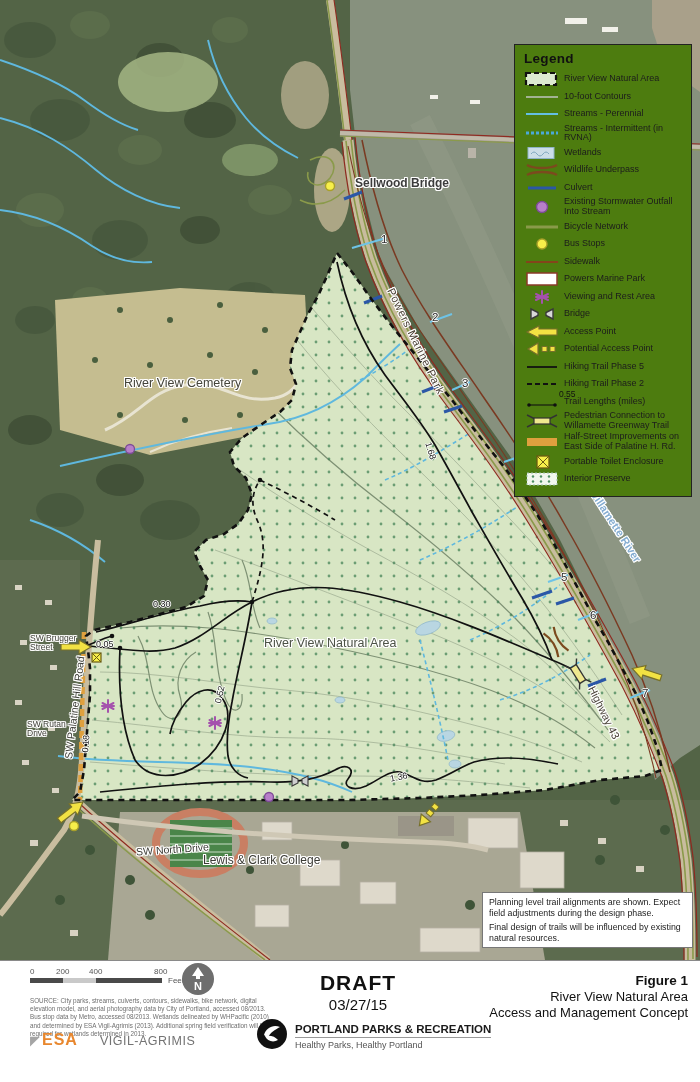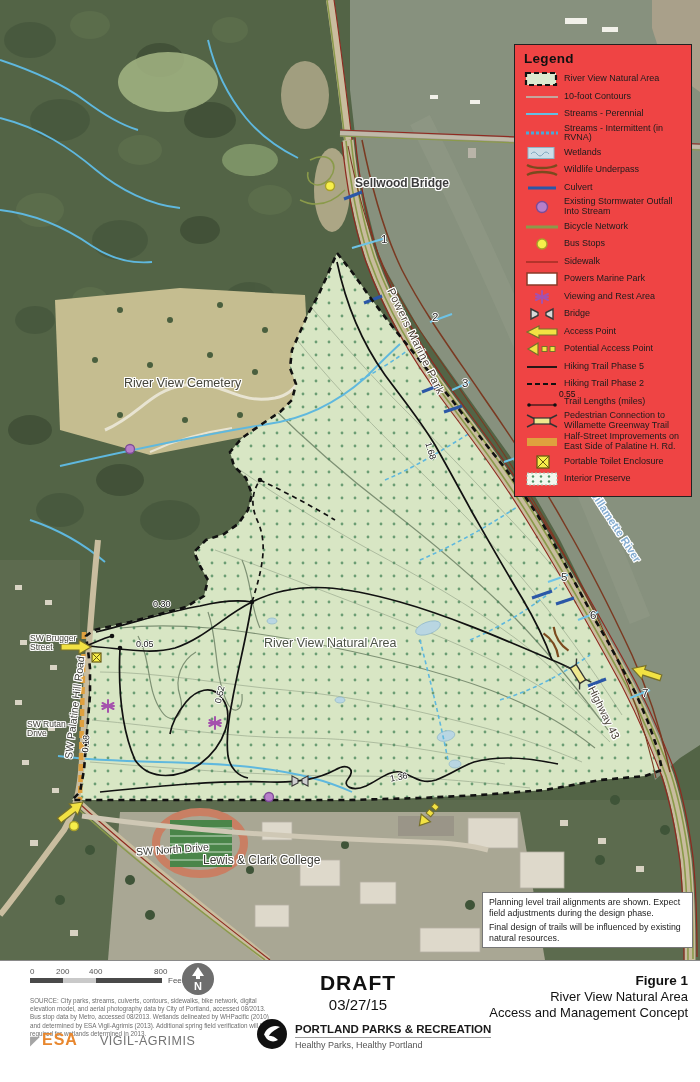--- a/index.html
+++ b/index.html
@@ -11,21 +11,21 @@
   
   .mlab{position:absolute;white-space:nowrap;color:#3e3e36;
         text-shadow:1px 0 #fff,-1px 0 #fff,0 1px #fff,0 -1px #fff,1px 1px #fff,-1px -1px #fff,1px -1px #fff,-1px 1px #fff;}
   .wrap{white-space:normal;line-height:1.08;}
   .rnum{position:absolute;font-size:11.5px;color:#2e2e2e;
         text-shadow:1px 0 #fff,-1px 0 #fff,0 1px #fff,0 -1px #fff;}
   .tlen{position:absolute;font-size:9px;color:#1a1a1a;
         text-shadow:1px 0 #fff,-1px 0 #fff,0 1px #fff,0 -1px #fff;}
 
   
-  .legend{position:absolute;left:514px;top:44px;width:178px;background:#ef4444;
+  .legend{position:absolute;left:514px;top:44px;width:178px;background:#4d7c0f;
           border:1.4px solid #222;padding:6px 5px 7px 7px;box-sizing:border-box;}
   .legend h2{margin:0 0 5px 2px;font-size:13.5px;letter-spacing:.3px;color:#111;}
   .lrow{display:flex;align-items:center;margin:0 0 1.5px 0;}
   .lsym{position:relative;flex:0 0 42px;display:flex;justify-content:center;}
   .lval{position:absolute;top:-5px;left:9px;font-size:8.5px;color:#111;margin-left:28px;}
   .llab{font-size:9px;color:#1c1c1c;line-height:1.1;}
 
   
   .notebox{position:absolute;left:482px;top:892px;width:211px;background:#fff;
            border:1px solid #777;padding:4px 6px;box-sizing:border-box;font-size:8.8px;color:#222;line-height:1.2;}
@@ -387,21 +387,21 @@
     <div class="mlab" style="left:396px;top:286px;font-size:11px;color:#453b30;letter-spacing:1px;transform:rotate(64deg);transform-origin:0 0;">Powers Marine Park</div>
     <div class="mlab" style="left:597px;top:486px;font-size:11px;font-weight:bold;color:#85add1;transform:rotate(57deg);transform-origin:0 0;">Willamette River</div>
     <div class="mlab" style="left:597px;top:684px;font-size:11px;color:#4a4339;transform:rotate(64deg);transform-origin:0 0;">Highway 43</div>
     <div class="mlab" style="left:62px;top:758px;font-size:10.5px;color:#3e3e38;transform:rotate(-83deg);transform-origin:0 0;">SW Palatine Hill Road</div>
     <div class="mlab wrap" style="left:30px;top:634px;width:56px;font-size:8.5px;">SW Brugger Street</div>
     <div class="mlab wrap" style="left:27px;top:720px;width:46px;font-size:8.5px;">SW Rutan Drive</div>
     <div class="mlab" style="left:136px;top:843px;font-size:10.5px;color:#3b3b35;transform:rotate(-4deg);">SW North Drive</div>
     <div class="mlab" style="left:203px;top:853px;font-size:12px;color:#3b3b35;">Lewis &amp; Clark College</div>
 
     <span class="tlen" style="left:153px;top:599px;">0.30</span>
-    <span class="tlen" style="left:96px;top:639px;padding-left:40px;">0.05</span>
+    <span class="tlen" style="left:96px;top:639px;">0.05</span>
     <span class="tlen" style="left:213px;top:702px;transform:rotate(-78deg);transform-origin:0 0;">0.52</span>
     <span class="tlen" style="left:80px;top:752px;transform:rotate(-85deg);transform-origin:0 0;">0.18</span>
     <span class="tlen" style="left:390px;top:772px;transform:rotate(-12deg);">1.36</span>
     <span class="tlen" style="left:433px;top:441px;transform:rotate(73deg);transform-origin:0 0;">1.68</span>
 
     <span class="rnum" style="left:381px;top:233px;">1</span>
     <span class="rnum" style="left:432px;top:311px;">2</span>
     <span class="rnum" style="left:462px;top:377px;">3</span>
     <span class="rnum" style="left:515px;top:451px;">4</span>
     <span class="rnum" style="left:561px;top:571px;">5</span>

